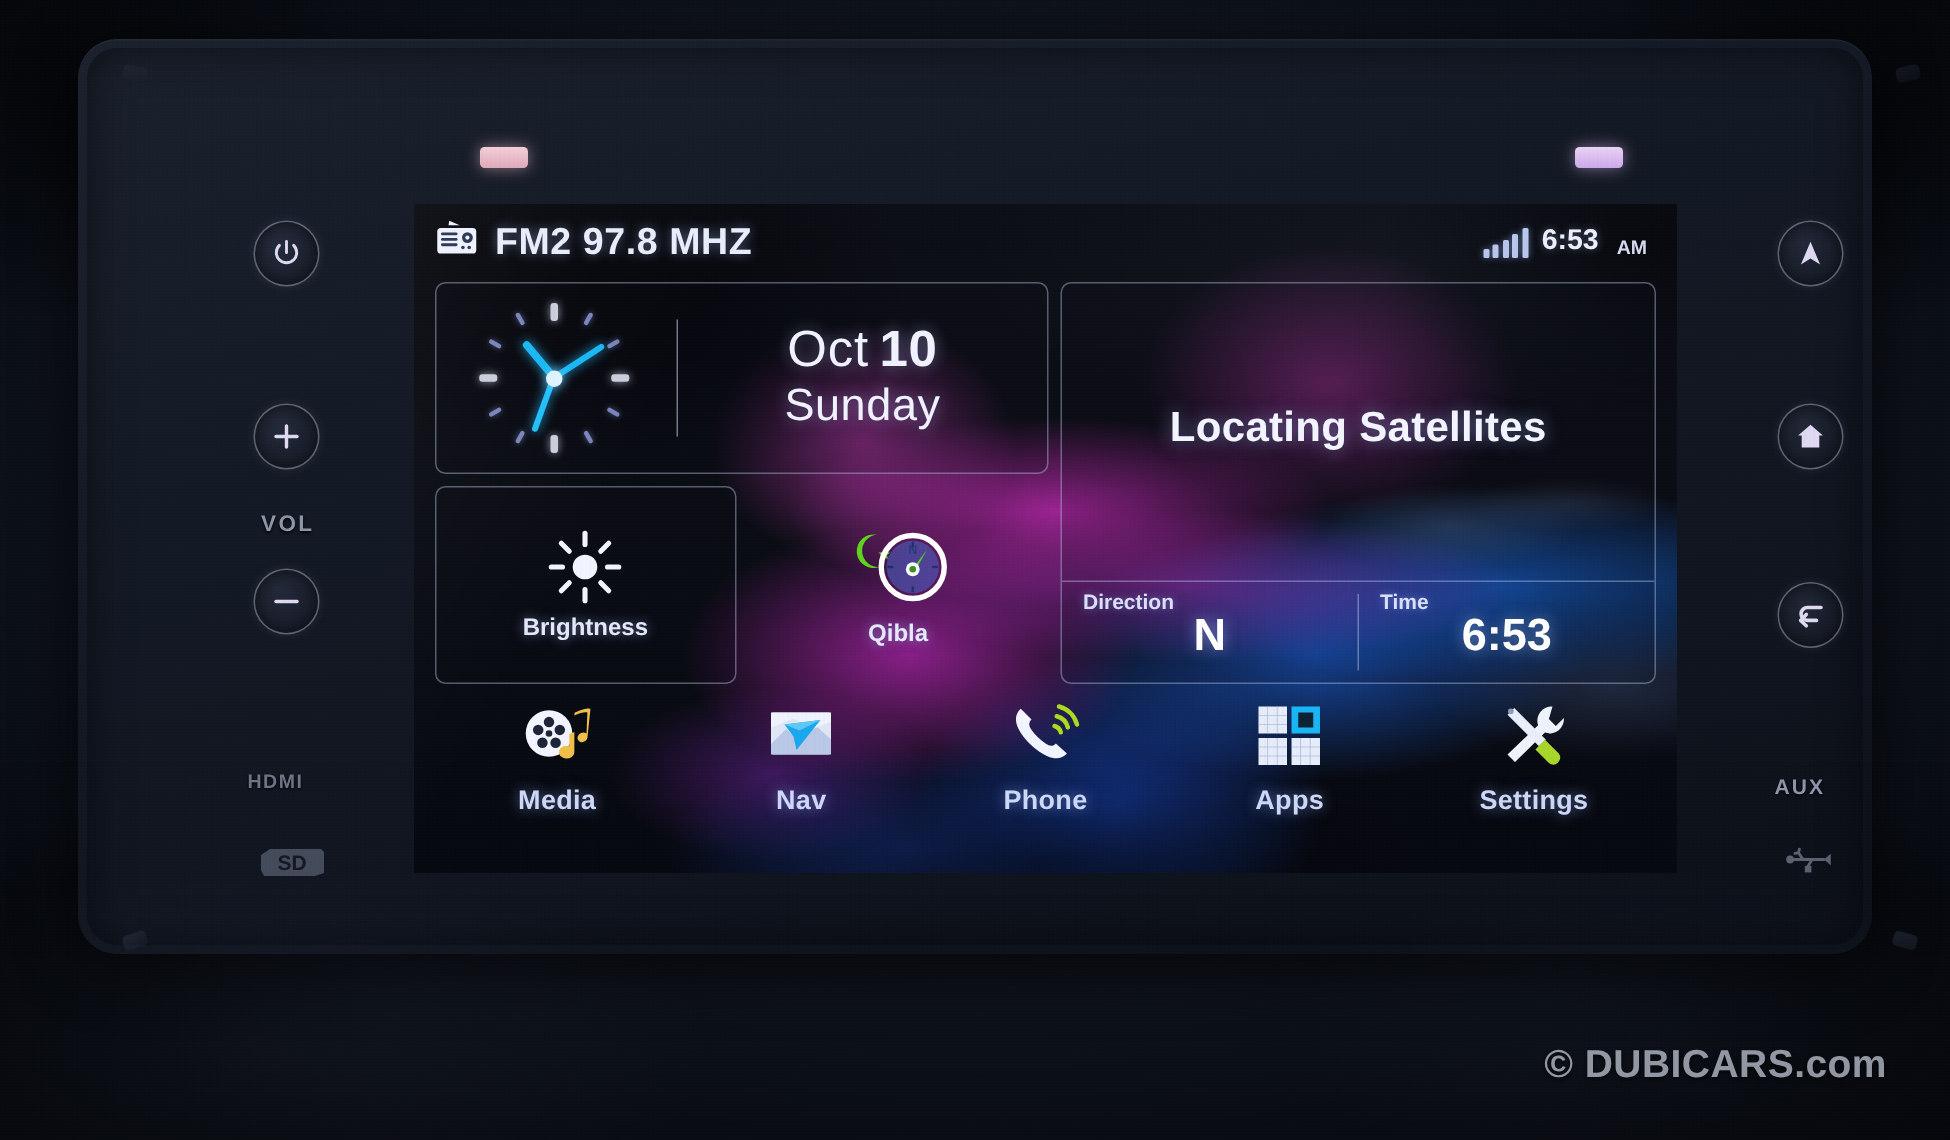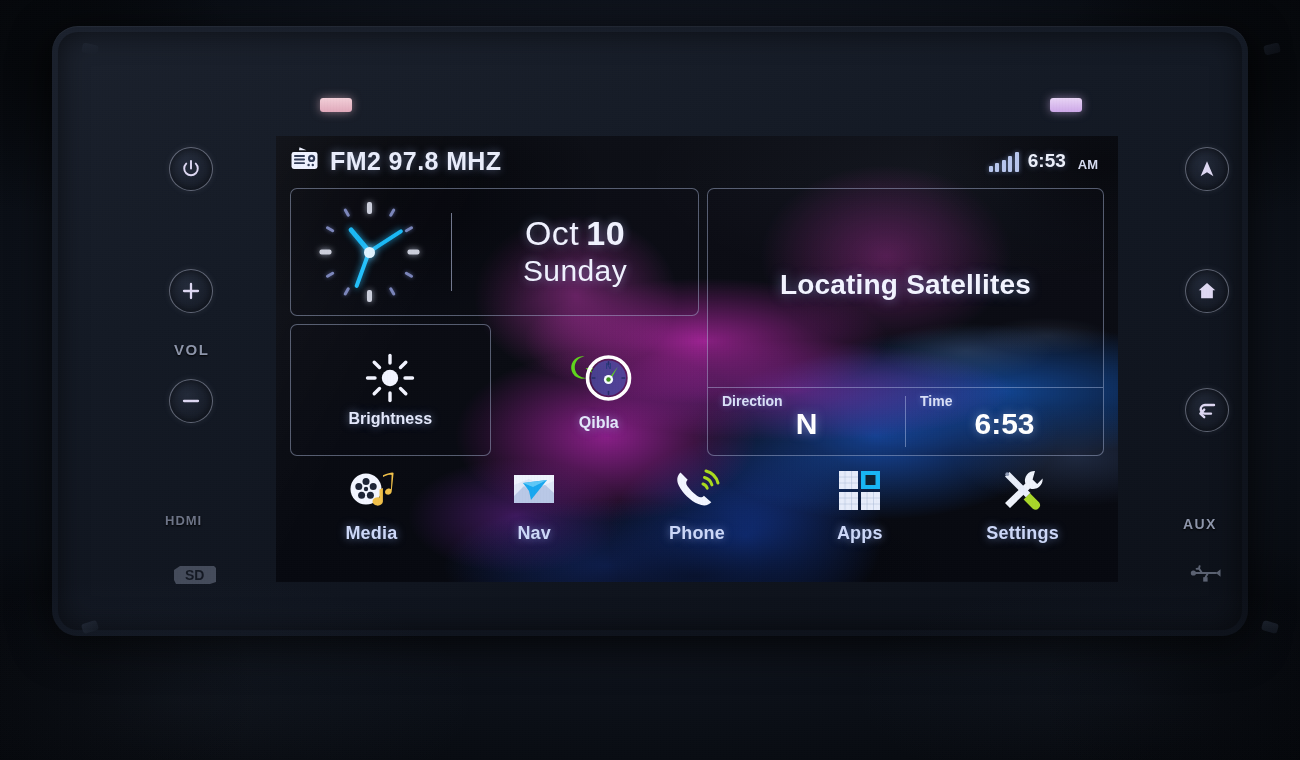--- a/index.html
+++ b/index.html
@@ -571,14 +571,15 @@
         </div>
       </div>
 
       <div id="screen-glass"></div>
     </div>
 
     <div class="screw sc1"></div>
     <div class="screw sc2"></div>
   </div>
 
+  <div id="watermark">© DUBICARS.com</div>
   <div id="grain"></div>
 </div>
 
 </body></html>

